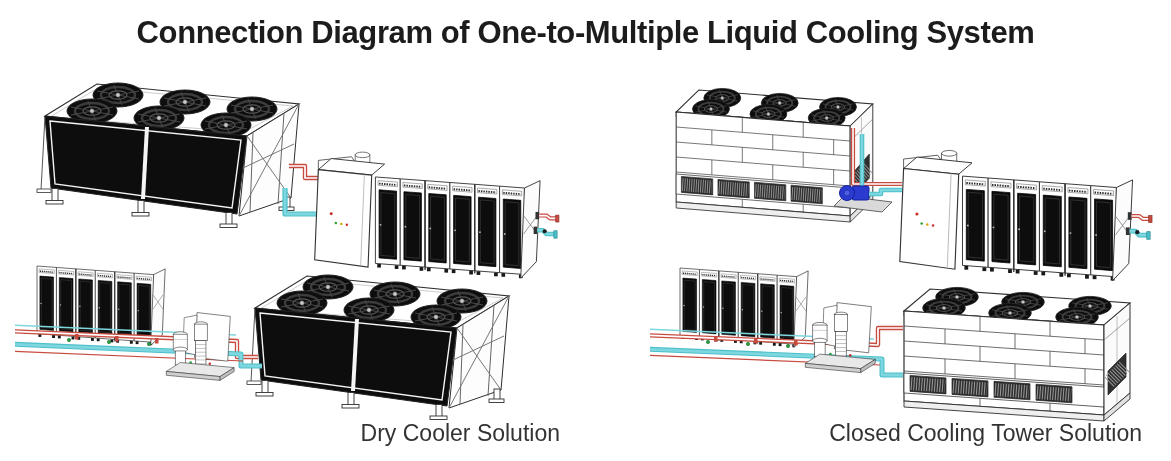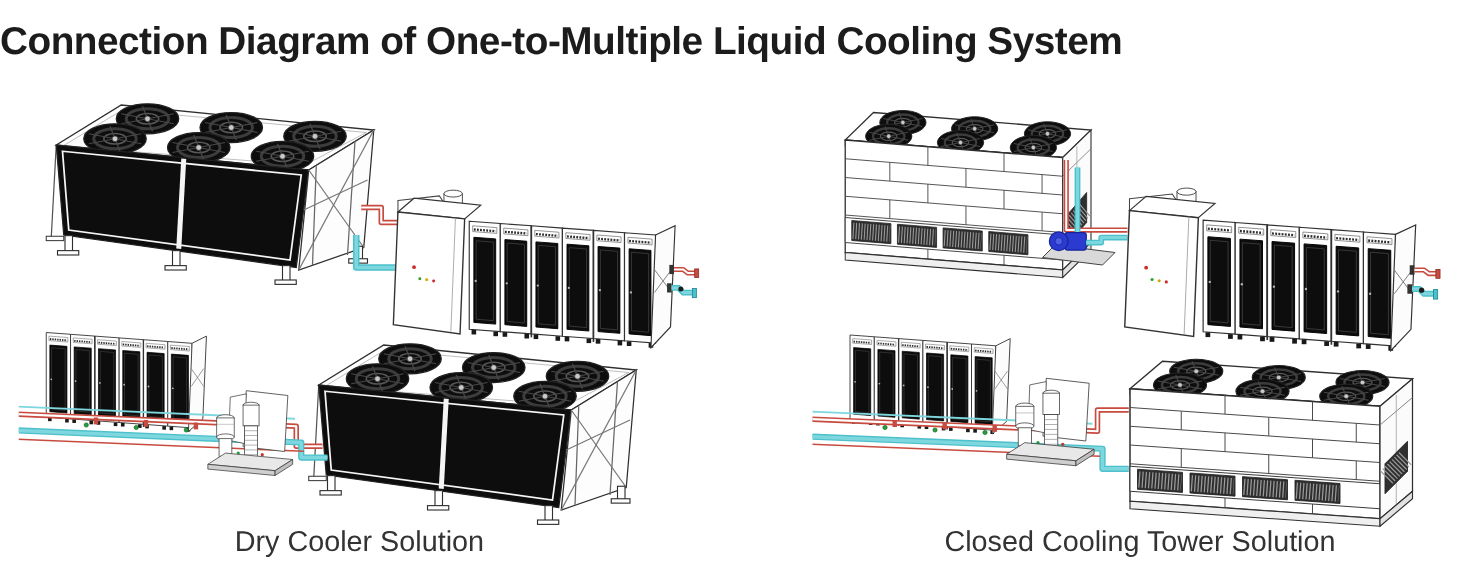--- a/index.html
+++ b/index.html
@@ -7,26 +7,26 @@
     --hot-pipe:#c84b40; --cold-pipe:#7ed7de; --cold-pipe-deep:#4cc0cb;
     --pump-blue:#2b3bd0; --panel-dark:#0d0d0d;
   }
   html,body{margin:0;padding:0}
   body{
     width:1171px;height:461px;position:relative;overflow:hidden;
     background:var(--background);
     font-family:"Liberation Sans", sans-serif;
   }
   .title{
-    position:absolute;left:0;top:15px;width:100%;
+    position:absolute;left:0;top:15px;width:100%;text-align:center;
     font-size:31px;font-weight:bold;letter-spacing:-0.4px;color:var(--title-ink);
   }
   .caption{
     position:absolute;top:420px;font-size:23px;font-weight:500;
-    color:var(--caption-ink);text-align:center;
+    color:var(--caption-ink);text-align:right;
   }
   .caption.left{left:15px;width:545px}
   .caption.right{left:682px;width:460px}
   svg.scene{position:absolute;top:70px}
   #scene-left{left:15px}
   #scene-right{left:650px}
   
   .ph{stroke:var(--hot-pipe);fill:none;stroke-linejoin:round;stroke-linecap:butt}
   .phc{stroke:#ffffff;fill:none;stroke-linejoin:round}
   .pc{stroke:var(--cold-pipe);fill:none;stroke-linejoin:round}

